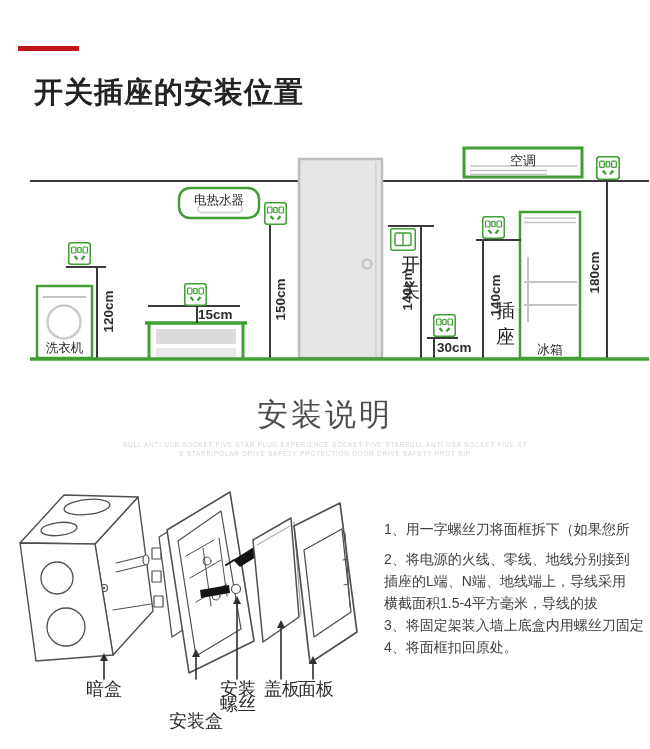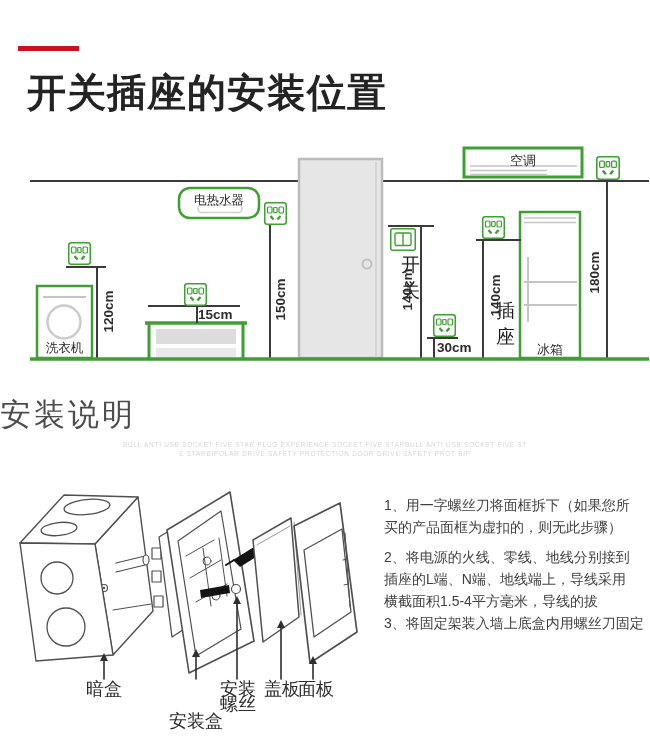--- a/index.html
+++ b/index.html
@@ -1,35 +1,35 @@
 <!DOCTYPE html>
 <html style="--accent-red: #c3161c; --outline-green: #3f9f33;"><head>
 <meta charset="utf-8">
 <style>
   :root{ --accent-red:#c3161c; --outline-green:#3f9f33; }
   html,body{margin:0;padding:0;background:#fff;}
   .canvas{position:relative;width:650px;height:749px;background:#fff;overflow:hidden;
           font-family:"Liberation Sans","DejaVu Sans",sans-serif;}
   .accent-bar{position:absolute;left:18px;top:46px;width:61px;height:5px;background:var(--accent-red);}
-  .page-title{position:absolute;left:16px;top:55px;margin:11px;font-size:39px;font-weight:700;
+  .page-title{position:absolute;left:16px;top:55px;margin:18px;font-size:29px;font-weight:700;
               color:#232323;letter-spacing:1px;}
   #linework{position:absolute;left:0;top:0;}
   .appliance-label{position:absolute;font-size:12.5px;color:#2a2a2a;text-align:center;}
   .device-label{position:absolute;font-size:19px;color:#1e1e1e;text-align:right;font-weight:400;}
   .dim{position:absolute;font-size:13.5px;font-weight:700;color:#2d2d2d;text-align:center;}
   .dim.v{width:46px;transform:rotate(-90deg);}
   .icon{position:absolute;line-height:0;}
-  .install-heading{position:absolute;left:0;top:394px;width:650px;
+  .install-heading{position:absolute;left:0;top:394px;width:650px;text-align:center;
                    font-size:31px;color:#4d4d4d;letter-spacing:3px;font-weight:400;}
   .watermark{position:absolute;left:0;top:441px;width:650px;text-align:center;font-size:9px;
              line-height:12px;color:#d5d5d5;transform:scale(0.72);transform-origin:50% 0;
              letter-spacing:1px;}
   .part-label{position:absolute;font-size:18px;color:#2b2b2b;text-align:center;line-height:15px;
               white-space:pre-line;}
-  .steps{position:absolute;left:384px;top:494px;width:266px;font-size:14px;line-height:22px;
+  .steps{position:absolute;left:384px;top:518px;width:266px;font-size:14px;line-height:22px;
          color:#3f3f3f;}
   .step-gap{margin-top:8px;}
   
   .gs{stroke:var(--outline-green);}
   .dk{stroke:#3a3a3a;}
   .lt{stroke:#c4c4c4;}
   .art{stroke:#4f4f4f;fill:#fff;}
   .sg{stroke:var(--outline-green);fill:none;}
 </style>
 </head>
@@ -264,20 +264,20 @@
 
   <div class="part-label" style="left:77px;top:682px;width:54px;">暗盒</div>
   <div class="part-label" style="left:164px;top:682px;width:64px;margin-top:32px;">安装盒</div>
   <div class="part-label" style="left:213px;top:682px;width:50px;">安装
 螺丝</div>
   <div class="part-label" style="left:256px;top:682px;width:52px;">盖板</div>
   <div class="part-label" style="left:290px;top:682px;width:52px;">面板</div>
 
   <div class="steps">
     <div>1、用一字螺丝刀将面框拆下（如果您所</div>
-    <div>买的产品面框为虚扣的，则无此步骤）</div>
     <div class="step-gap">2、将电源的火线、零线、地线分别接到</div>
     <div>插座的L端、N端、地线端上，导线采用</div>
     <div>横截面积1.5-4平方毫米，导线的拔</div>
     <div>3、将固定架装入墙上底盒内用螺丝刀固定</div>
+    <div>4、将面框扣回原处。</div>
   </div>
 
 </div>
 
 </body></html>

